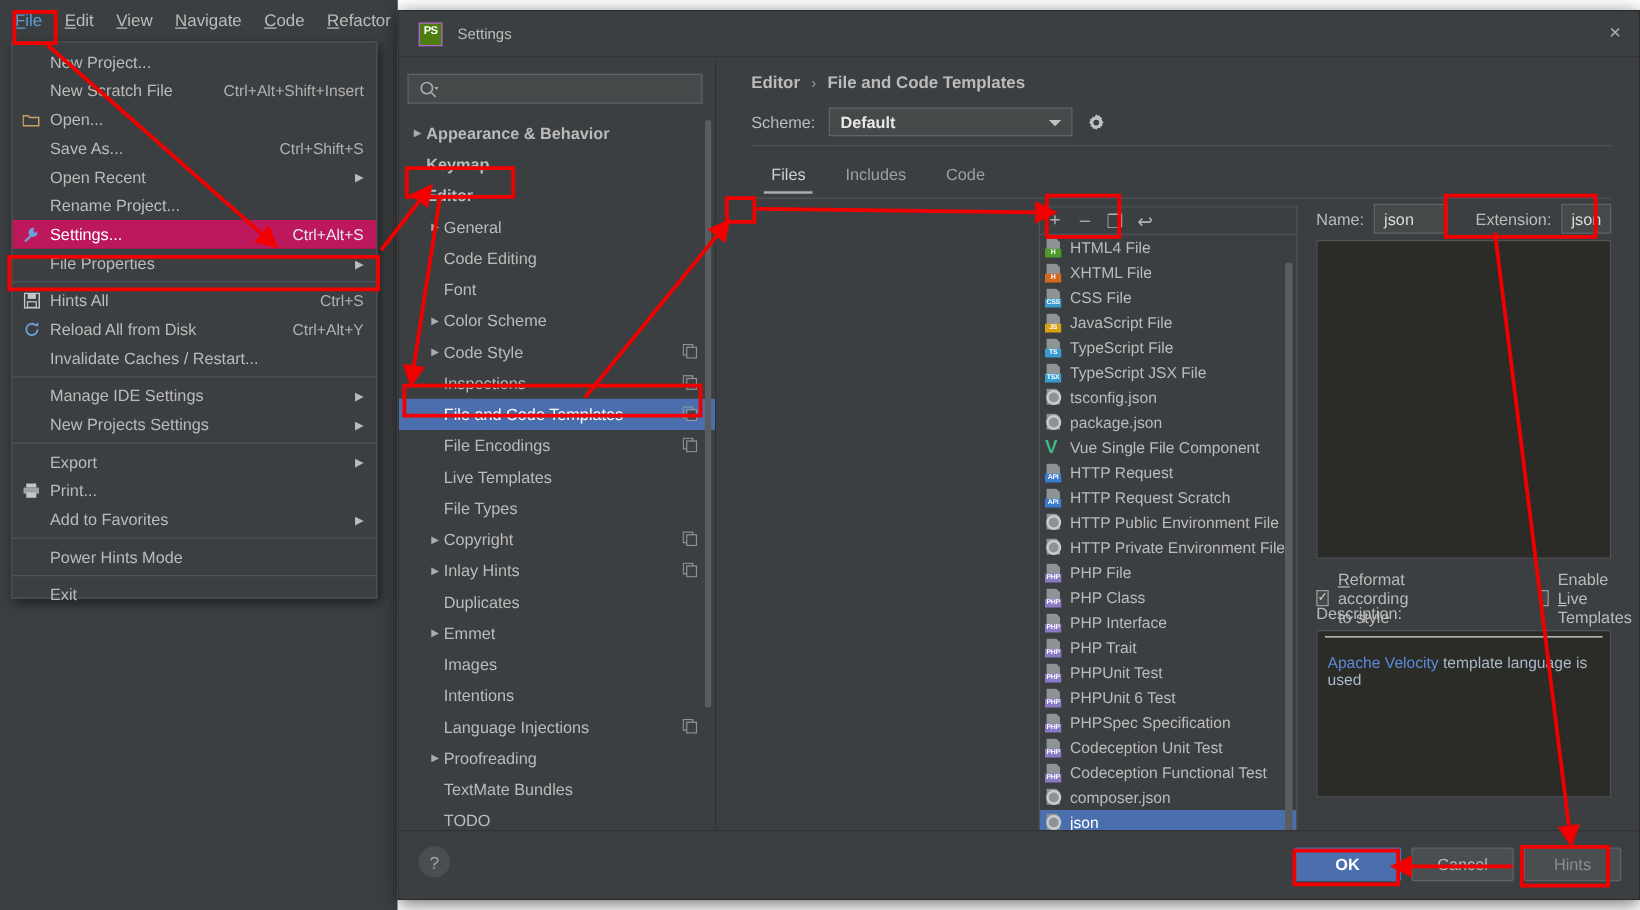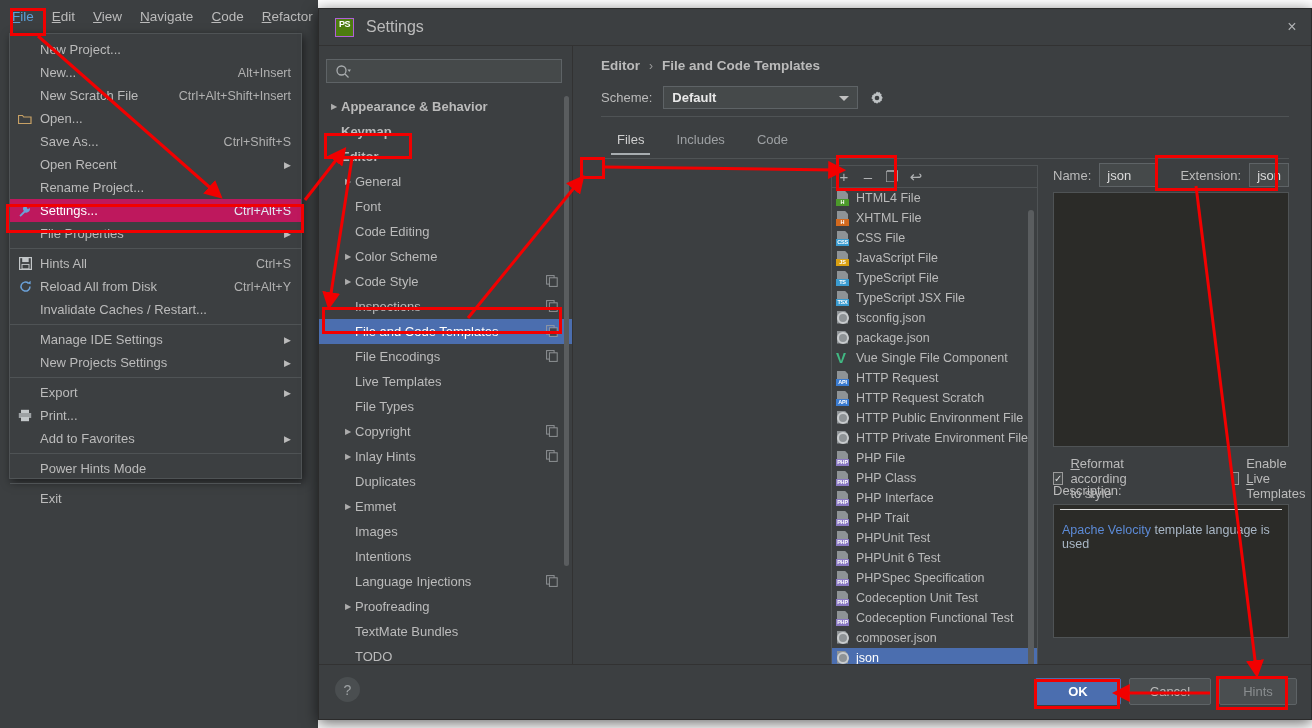--- a/index.html
+++ b/index.html
@@ -62,21 +62,21 @@
     position:absolute; left:0; top:0; right:0; height:36px;
     background:#3C3F41; display:flex; align-items:center; padding:0 8px;
   }
   .ps-logo {
     width:19px; height:19px; margin-left:8px; margin-right:12px;
     border:1.5px solid #B060D8; background:#4d7c0f;
     color:#ffffff; font-size:9px; font-weight:bold;
     display:flex; align-items:flex-start; justify-content:center;
     line-height:9px; padding-top:1px; letter-spacing:-0.5px;
   }
-  .dlg-title { color:#BBBBBB; font-size:16px; }
+  .dlg-title { color:#BBBBBB; font-size:12px; }
   .dlg-close {
     position:absolute; right:12px; top:12px; width:14px; height:14px;
     color:#AFB1B3; font-size:16px; line-height:12px; text-align:center;
     cursor:pointer;
   }
   .dlg-topline { position:absolute; left:0; top:36px; right:0; height:1px; background:#323232;}
 
   
   .settings-left {
     position:absolute; left:0; top:37px; width:253px; bottom:55px;
@@ -264,25 +264,20 @@
       <div class="menubar-item">R</div>
     </div>
 
   <div class="filemenu" id="filemenu">
       <div class="menu-row">
         <span class="mi-icon"></span>
         <span class="mi-label">New Project...</span>
       </div>
       <div class="menu-row">
         <span class="mi-icon"></span>
-        <span class="mi-label">New...</span>
-        <span class="mi-accel">Alt+Insert</span>
-      </div>
-      <div class="menu-row">
-        <span class="mi-icon"></span>
         <span class="mi-label">New Scratch File</span>
         <span class="mi-accel">Ctrl+Alt+Shift+Insert</span>
       </div>
       <div class="menu-row">
         <span class="mi-icon">
           <svg width="14" height="12" viewBox="0 0 14 12">
             <path d="M0.5 2.5h4l1.2 1.5H13v6.5H0.5z" fill="none" stroke="#C8A165" stroke-width="1.2"></path>
           </svg>
         </span>
         <span class="mi-label">Open...</span>
@@ -416,25 +411,25 @@
           <div class="tree-row tree-indent-1">
             <span class="tw">▼</span>
             <span class="tree-label" style="font-weight: bold;">Editor</span>
           </div>
           <div class="tree-row tree-indent-2">
             <span class="tw">▶</span>
             <span class="tree-label">General</span>
           </div>
           <div class="tree-row tree-indent-2">
             <span class="tw"></span>
+            <span class="tree-label">Code Editing</span>
+          </div>
+          <div class="tree-row tree-indent-2">
+            <span class="tw"></span>
             <span class="tree-label">Font</span>
-          </div>
-          <div class="tree-row tree-indent-2">
-            <span class="tw"></span>
-            <span class="tree-label">Code Editing</span>
           </div>
           <div class="tree-row tree-indent-2">
             <span class="tw">▶</span>
             <span class="tree-label">Color Scheme</span>
           </div>
           <div class="tree-row tree-indent-2">
             <span class="tw">▶</span>
             <span class="tree-label">Code Style</span>
             <span class="copy-badge"><svg width="12" height="12" viewBox="0 0 12 12">
                 <rect x="0.6" y="0.6" width="7.5" height="8.5" fill="none" stroke="#9DA1A3" stroke-width="1"></rect>

